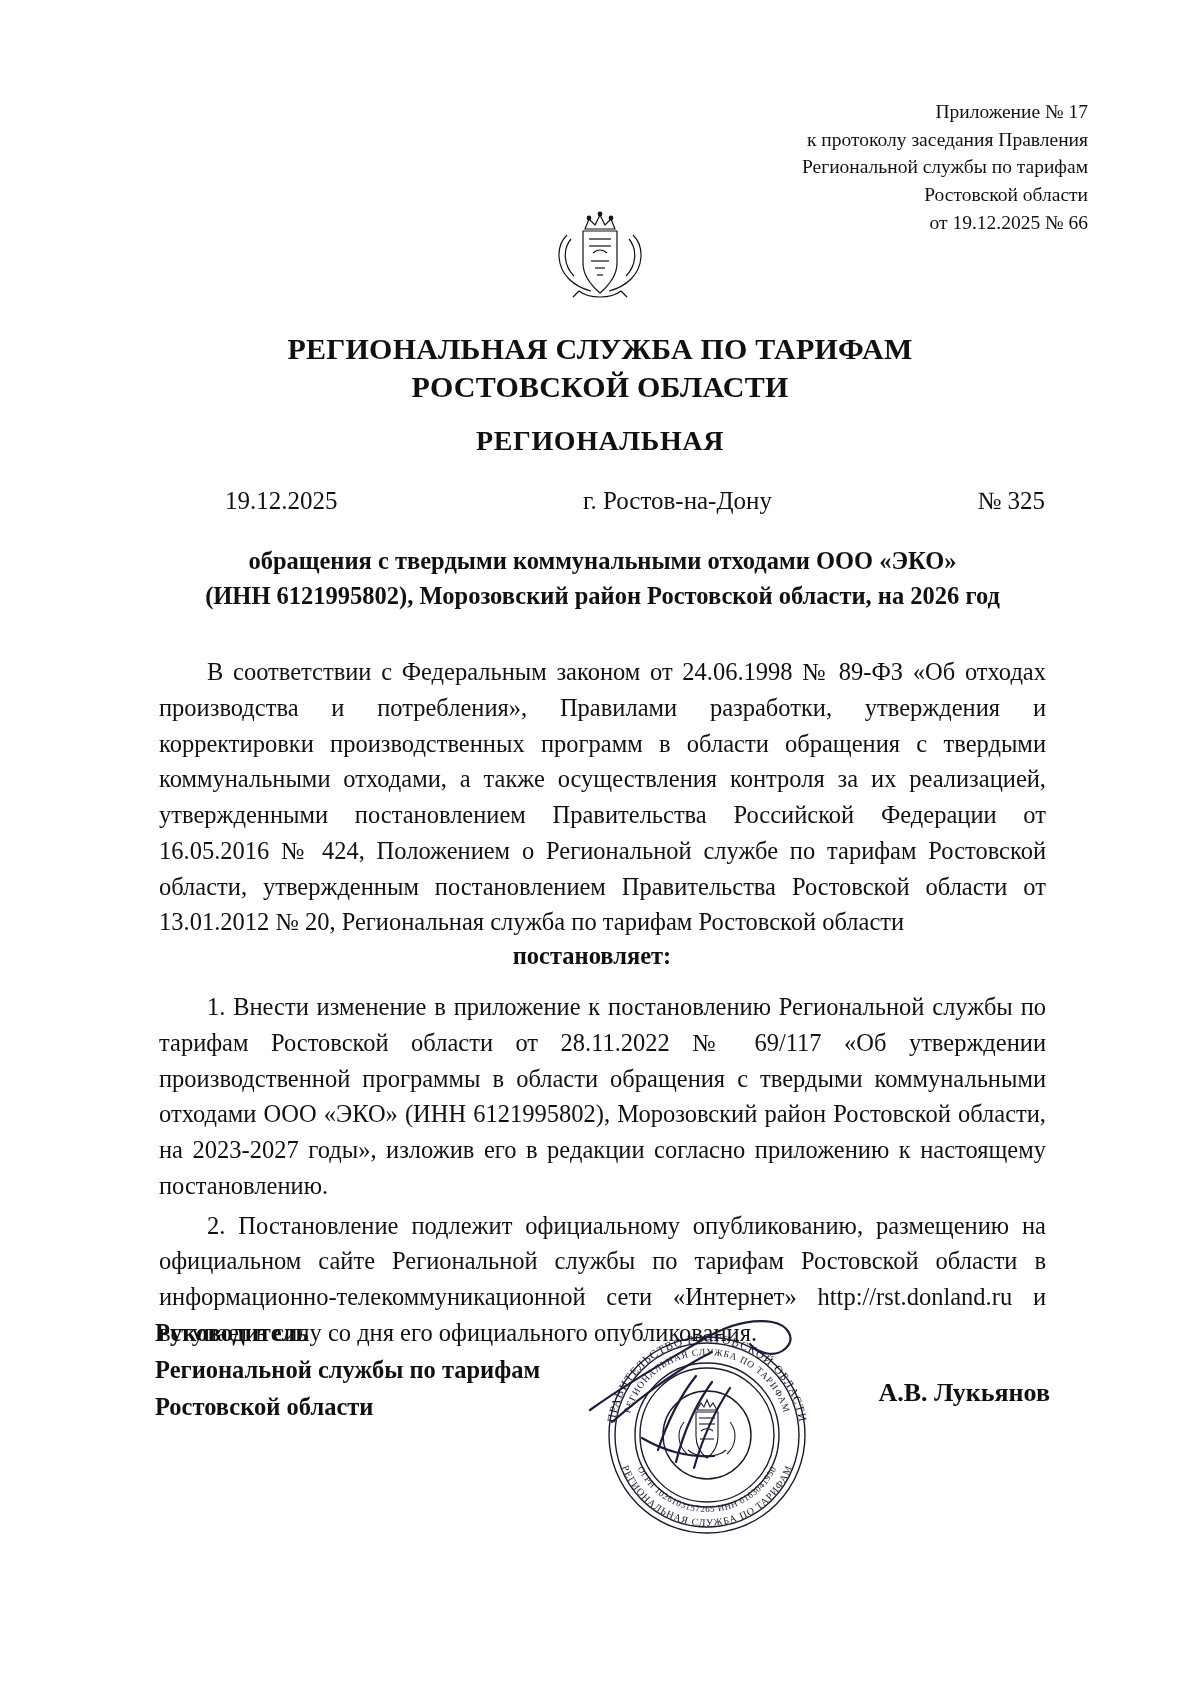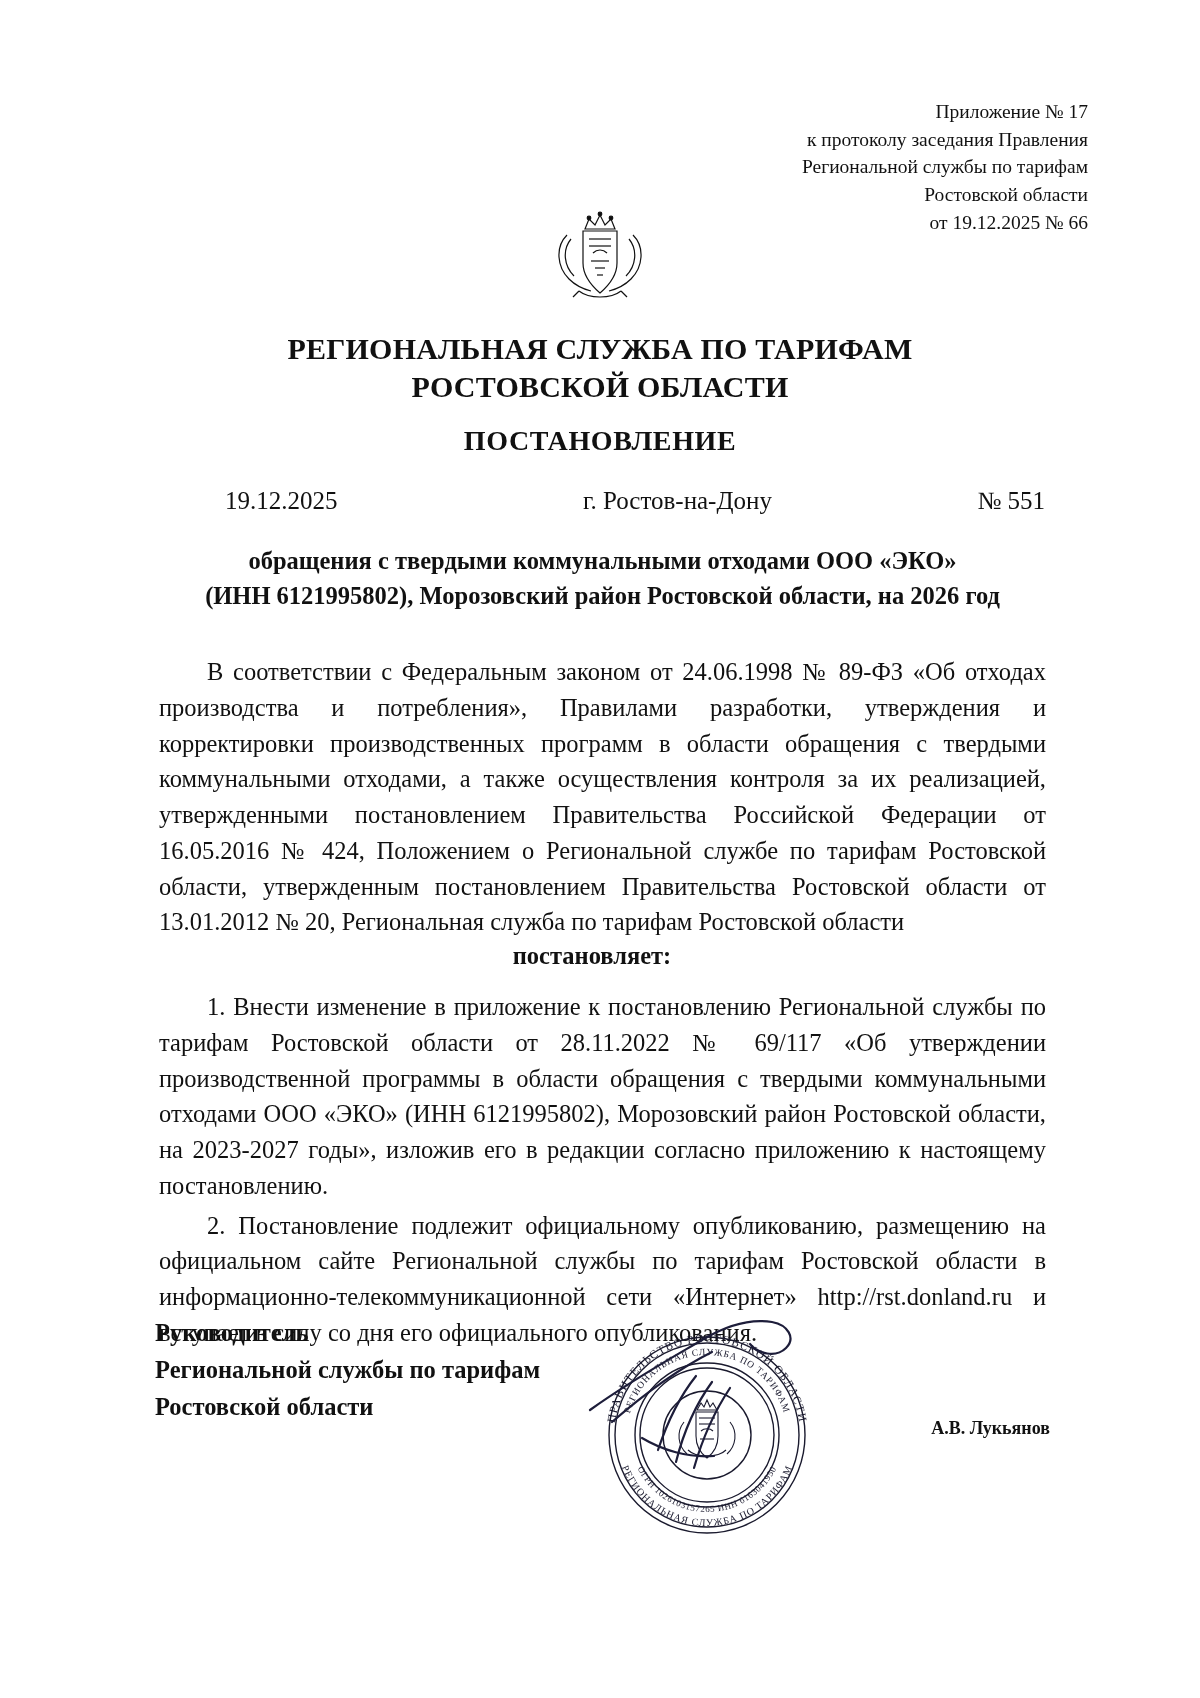--- a/index.html
+++ b/index.html
@@ -120,22 +120,22 @@
     position: absolute;
     left: 155px;
     top: 1315px;
     font-size: 24.5px;
     font-weight: bold;
     line-height: 1.5;
   }
   .sign-name {
     position: absolute;
     right: 150px;
-    top: 1418px;
-    font-size: 18px;
+    top: 1378px;
+    font-size: 26px;
     font-weight: bold;
   }
 
   
   .stamp {
     position: absolute;
     left: 572px;
     top: 1300px;
     width: 270px;
     height: 270px;
@@ -182,26 +182,26 @@
       <path d="M34 86 L28 92"></path>
       <path d="M76 86 L82 92"></path>
     </svg>
   </div>
 
   <div class="org-title">
     <div>РЕГИОНАЛЬНАЯ СЛУЖБА ПО ТАРИФАМ</div>
     <div>РОСТОВСКОЙ ОБЛАСТИ</div>
   </div>
 
-  <div class="doc-type">ПОСТАНОВЛЕНИЕ</div>
+  <div class="doc-type">РЕГИОНАЛЬНАЯ</div>
 
   <div class="meta-row">
     <span>19.12.2025</span>
     <span class="city">г. Ростов-на-Дону</span>
-    <span>№ 551</span>
+    <span>№ 325</span>
   </div>
 
   <div class="subject">
     <div>обращения с твердыми коммунальными отходами ООО «ЭКО»</div>
     <div>(ИНН 6121995802), Морозовский район Ростовской области, на 2026 год</div>
   </div>
 
   <div class="body-block" id="preamble">
     <p class="indent">В соответствии с Федеральным законом от 24.06.1998 № 89-ФЗ «Об отходах производства и потребления», Правилами разработки, утверждения и корректировки производственных программ в области обращения с твердыми коммунальными отходами, а также осуществления контроля за их реализацией, утвержденными постановлением Правительства Российской Федерации от 16.05.2016 № 424,  Положением о Региональной службе по тарифам Ростовской области, утвержденным постановлением Правительства Ростовской области от 13.01.2012 № 20, Региональная служба по тарифам Ростовской области</p>
   </div>

